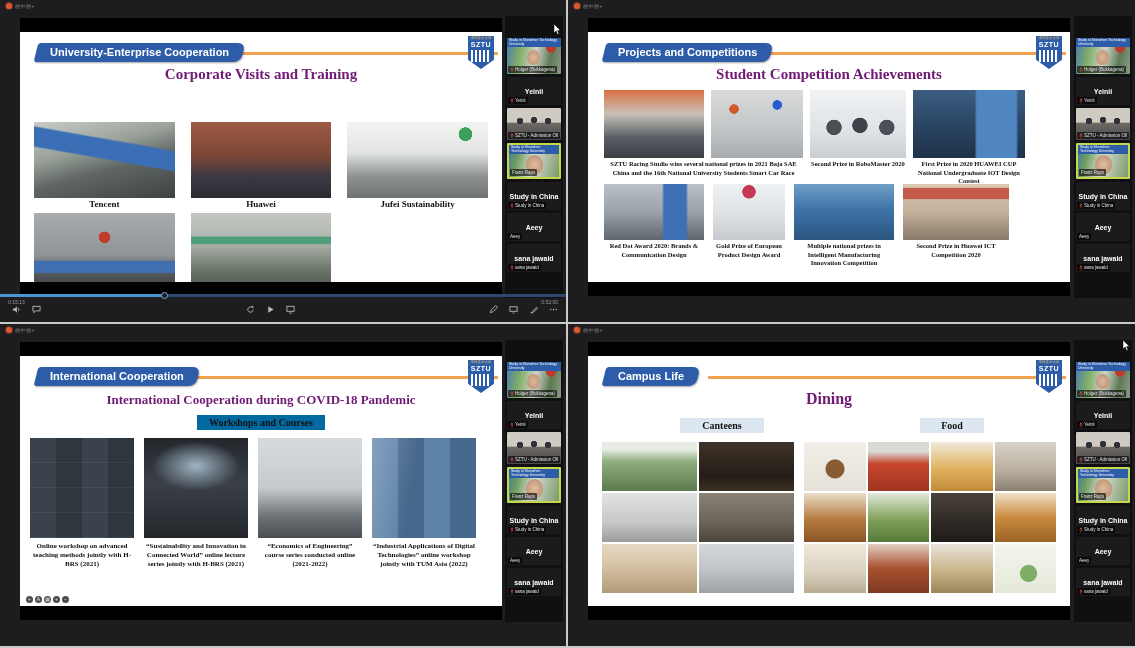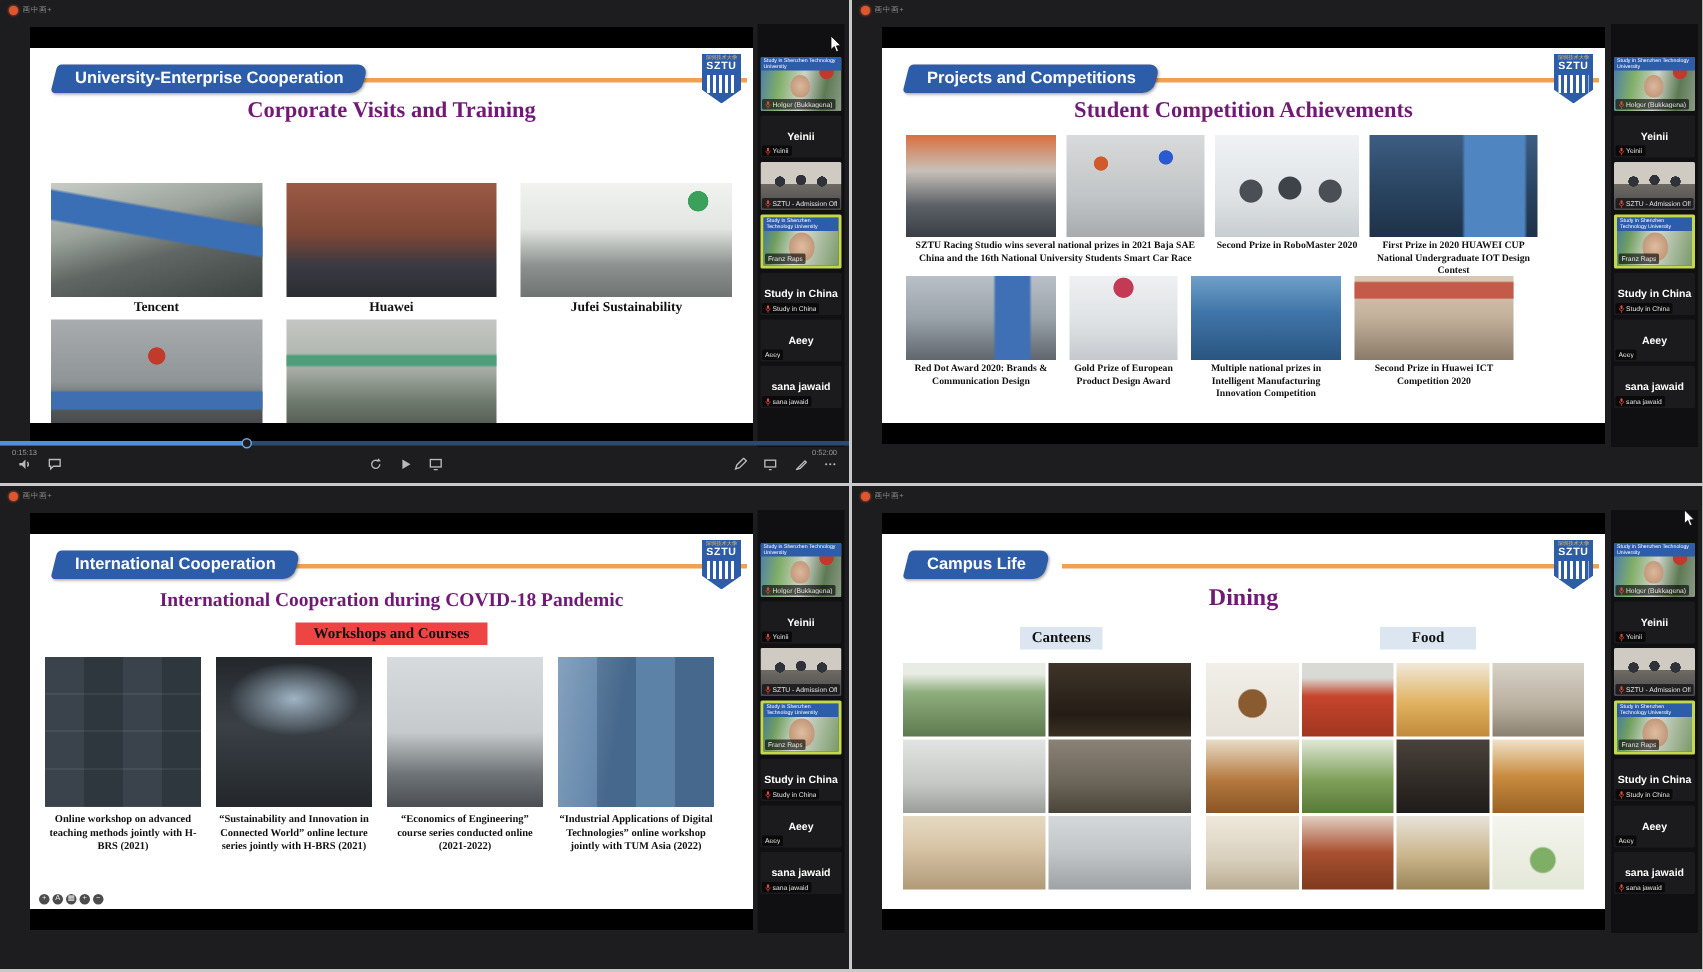--- a/index.html
+++ b/index.html
@@ -47,36 +47,36 @@
   .tr-row1{position:absolute;left:16px;top:58px;display:flex;gap:7px;}
   .tr-row1 .ph{height:68px;}
   .tr-cap1{position:absolute;left:16px;top:128px;display:flex;gap:7px;}
   .tr-row2{position:absolute;left:16px;top:152px;display:flex;gap:9px;}
   .tr-row2 .ph{height:56px;}
   .tr-cap2{position:absolute;left:16px;top:210px;display:flex;gap:9px;}
   .tr-cap1 .cap,.tr-cap2 .cap{font-size:6.5px;line-height:8.5px;}
 
   
   .bl-badge{position:absolute;top:56px;left:0;right:0;text-align:center;}
-  .bl-badge span{display:inline-block;background:#ef4444;padding:2px 12px;
+  .bl-badge span{display:inline-block;background:#0369a1;padding:2px 12px;
      font-family:"Liberation Serif",serif;font-weight:bold;font-size:10px;color:#111;}
   .bl-row{position:absolute;left:10px;top:82px;display:flex;gap:10px;}
   .bl-row .ph{height:100px;width:104px;}
   .bl-caps{position:absolute;left:10px;top:186px;display:flex;gap:10px;}
   .bl-caps .cap{width:104px;font-size:7px;line-height:9px;}
   .anno{position:absolute;left:6px;bottom:3px;display:flex;gap:2px;}
   .anno span{width:7px;height:7px;border-radius:50%;background:#4c4c4c;color:#eee;
      font-size:5px;line-height:7px;text-align:center;}
 
   
   .br-badges{position:absolute;top:62px;left:0;right:0;height:15px;}
   .br-badges .bdg{position:absolute;background:#dce6f1;text-align:center;
      font-family:"Liberation Serif",serif;font-weight:bold;font-size:10px;color:#111;
      height:15px;line-height:15px;}
-  .bdg-canteens{left:92px;width:55px;}
+  .bdg-canteens{left:92px;width:84px;}
   .bdg-food{left:332px;width:64px;}
   .br-left{position:absolute;left:14px;top:86px;width:192px;display:grid;
      grid-template-columns:repeat(2,1fr);grid-auto-rows:49px;gap:2px;}
   .br-right{position:absolute;left:216px;top:86px;width:252px;display:grid;
      grid-template-columns:repeat(4,1fr);grid-auto-rows:49px;gap:2px;}
 
   
   .ph{position:relative;background:#cfcfcf;}
   .p-tc{background:linear-gradient(10deg,rgba(0,0,0,0) 50%,#3a6fb5 52% 70%,rgba(0,0,0,0) 72%),
         linear-gradient(165deg,#c8cdc6,#9aa29b 35%,#5f6663 60%,#3c4341);}

